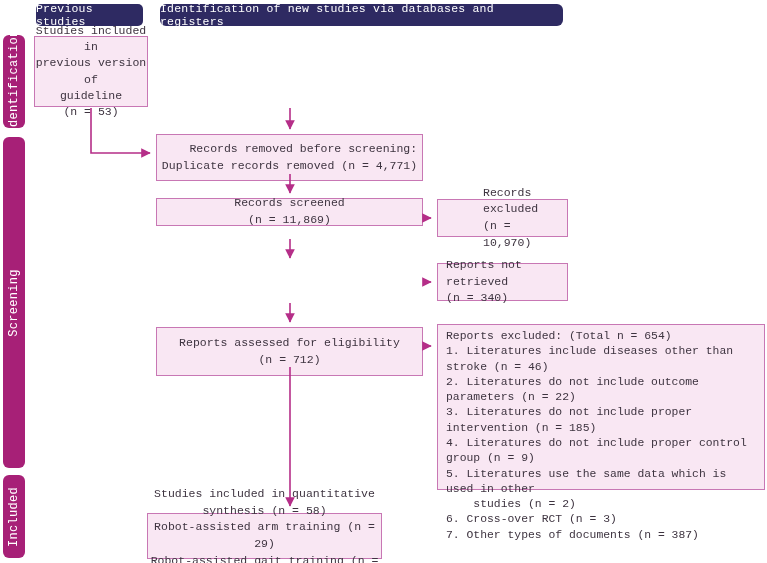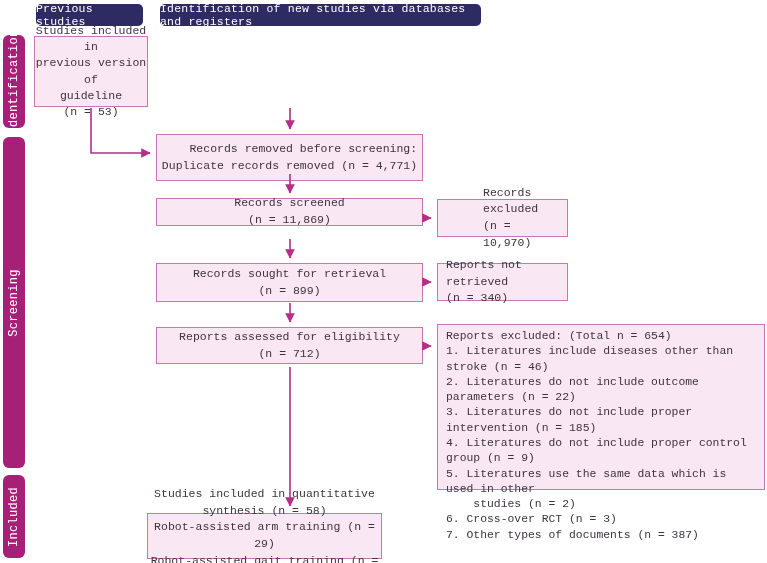--- a/index.html
+++ b/index.html
@@ -41,21 +41,21 @@
   svg.arrows{position:absolute;left:0;top:0;pointer-events:none;}
   .arrow{stroke:var(--arrow);stroke-width:1.6;fill:none;}
   .ah{fill:var(--arrow);}
 </style>
 </head>
 <body>
 
 <div id="canvas">
 
   <div class="hdr" style="left:36px;top:4px;width:107px;height:22px;">Previous studies</div>
-  <div class="hdr" style="left:160px;top:4px;width:321px;height:22px;">Identification of new studies via databases and registers</div>
+  <div class="hdr" style="left:160px;top:4px;width:403px;height:22px;border-radius:6px;">Identification of new studies via databases and registers</div>
 
   <div class="side" style="left:3px;top:35px;width:22px;height:93px;">
     <span>Identification</span>
   </div>
   <div class="side" style="left:3px;top:137px;width:22px;height:331px;">
     <span>Screening</span>
   </div>
   <div class="side" style="left:3px;top:475px;width:22px;height:83px;">
     <span>Included</span>
   </div>
@@ -68,27 +68,25 @@
 
   <div class="box" style="left:156px;top:134px;width:267px;height:47px;text-align:right;">Records removed before screening:
 Duplicate records removed (n = 4,771)</div>
 
   <div class="box" style="left:156px;top:198px;width:267px;height:28px;">Records screened
 (n = 11,869)</div>
 
   <div class="box leftalign" style="left:437px;top:199px;width:131px;height:38px;padding-left:45px;">Records excluded
 (n = 10,970)</div>
 
-  <div class="box" style="left:156px;top:263px;width:267px;height:39px;">Records sought for retrieval
-(n = 899)</div>
 
   <div class="box leftalign" style="left:437px;top:263px;width:131px;height:38px;">Reports not retrieved
 (n = 340)</div>
 
-  <div class="box" style="left:156px;top:327px;width:267px;height:37px;">Reports assessed for eligibility
+  <div class="box" style="left:156px;top:327px;width:267px;height:49px;">Reports assessed for eligibility
 (n = 712)</div>
 
   <div class="box biglist" style="left:437px;top:324px;width:328px;height:166px;">Reports excluded: (Total n = 654)
 1. Literatures include diseases other than stroke (n = 46)
 2. Literatures do not include outcome parameters (n = 22)
 3. Literatures do not include proper intervention (n = 185)
 4. Literatures do not include proper control group (n = 9)
 5. Literatures use the same data which is used in other
     studies (n = 2)
 6. Cross-over RCT (n = 3)

